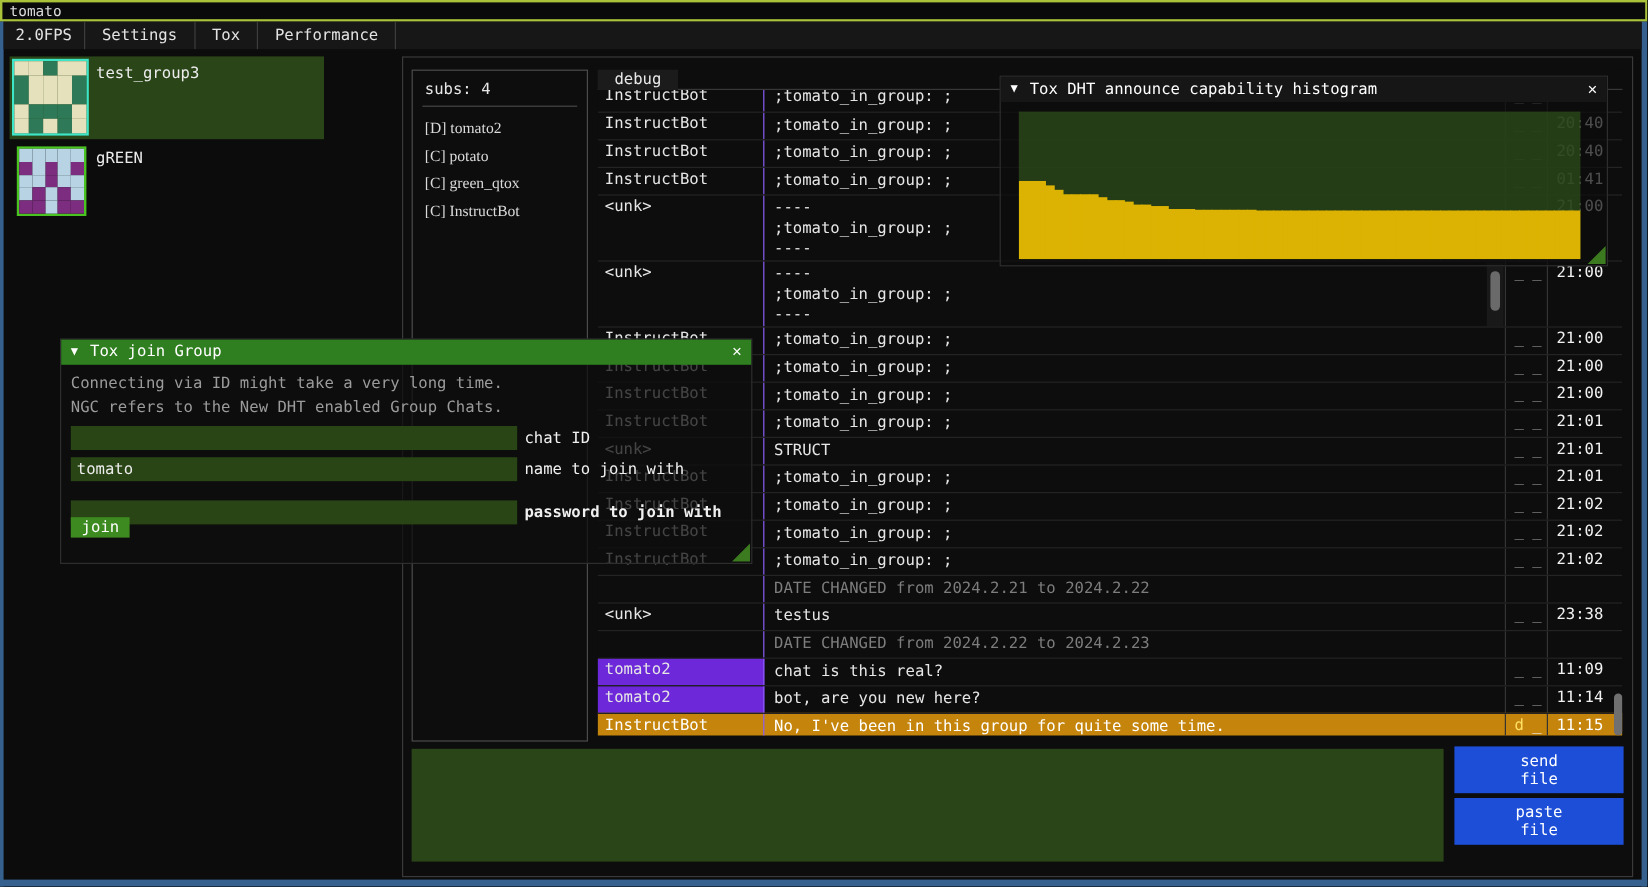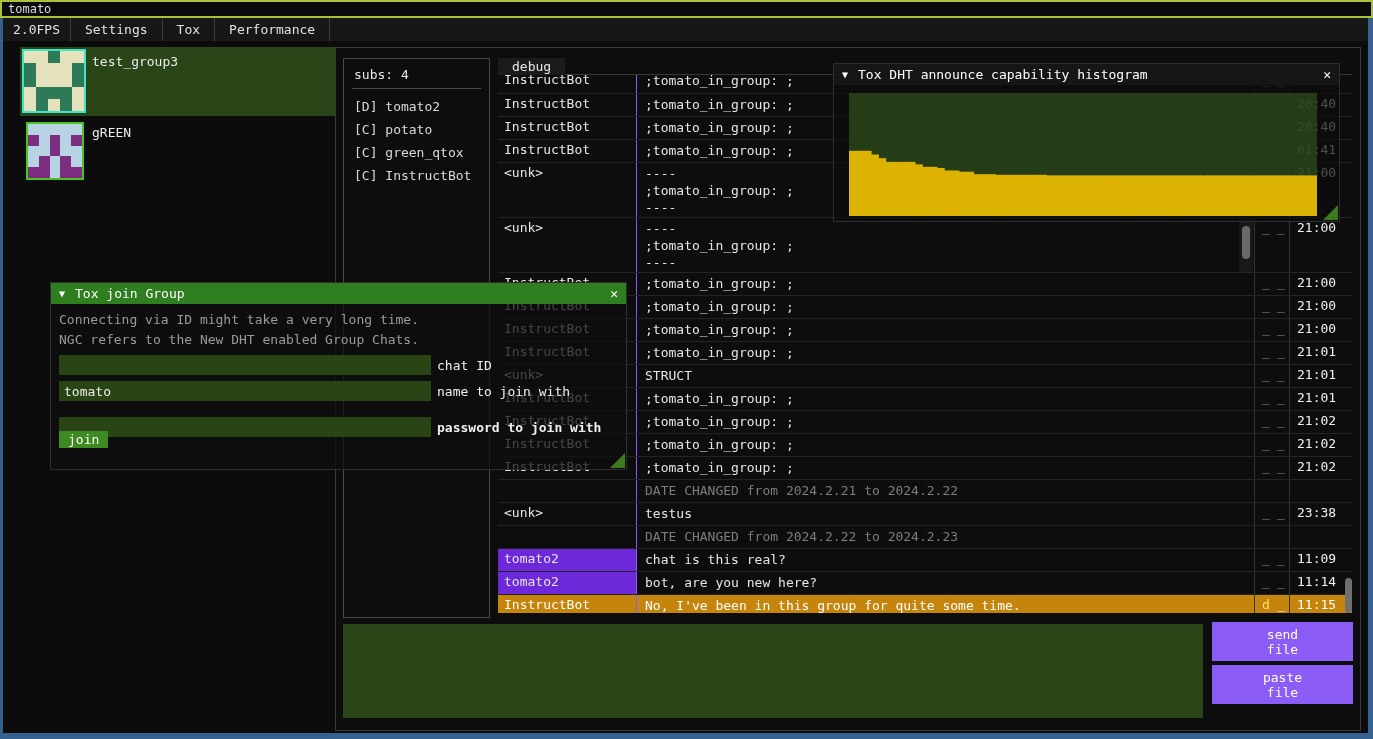--- a/index.html
+++ b/index.html
@@ -17,39 +17,39 @@
   .edge.right { right:0; top:18px; width:5px; bottom:0; }
   .edge.bottom{ left:0; right:0; bottom:0; height:6px; }
 
   
   .menubar { position:absolute; left:3px; top:18px; width:1365px; height:23px; background:#171717;
              display:flex; align-items:stretch; }
   .menu-item { display:flex; align-items:center; padding:0 14px; color:#e3e3e3; border-right:1px solid #3c3c3c; }
   .menu-item.fps { padding:0 10px; }
 
   
-  .group-row { position:absolute; left:8px; width:327px; display:flex;margin-left:12px; }
+  .group-row { position:absolute; left:8px; width:262px; display:flex; }
   .group-row.sel { background:#2a4517; }
   .avatar { display:grid; grid-template-columns:repeat(5,1fr); grid-template-rows:repeat(5,1fr); }
   .g1 { top:47px; height:69px; }
   .g1 .avatar { position:absolute; left:2px; top:2px; width:64px; height:64px; border:2px solid #3ee6c8; }
   .g2 { top:118px; height:62px; }
   .g2 .avatar { position:absolute; left:6px; top:4px; width:58px; height:58px; border:2px solid #49c421; }
   .group-label { position:absolute; left:72px; top:7px; color:#ececec; }
 
   
   .main-frame { position:absolute; left:335px; top:47px; width:1026px; height:684px;
                 border:1px solid #3a3a3a; background:#0d0d0d; }
 
   
   .members { position:absolute; left:343px; top:58px; width:147px; height:560px;
              border:1px solid #4b4b4b; background:#0d0d0d; padding:8px 0 0 10px; }
   .members-header { color:#e6e6e6; margin-bottom:6px; }
   .members-sep { height:1px; background:#474747; margin:0 8px 6px -2px; }
-  .member-item { list-style:none; line-height:23px; color:#dadada; white-space:nowrap; }
+  .member-item { list-style:none; line-height:23px; color:#dadada; white-space:nowrap;font-family:Liberation Serif, serif; }
 
   
   .chat { position:absolute; left:498px; top:58px; width:854px; height:555px; background:#0d0d0d; }
   .tabbar { height:17px; border-bottom:1px solid #383838; }
   .tab { display:inline-block; padding:1px 14px 0 14px; background:#1b1b1b; color:#e8e8e8; height:17px; }
   .rows { position:absolute; left:0; top:17px; right:0; bottom:0; overflow:hidden; }
   .crow { display:flex; border-top:1px solid #242424; height:23px; position:relative; }
   .crow:first-child { margin-top:-5px; border-top:none; }
   .crow.tall { height:55px; }
   .cell { overflow:hidden; }
@@ -64,21 +64,21 @@
   .crow.orange .c-name, .crow.orange .c-msg, .crow.orange .c-time { color:#fff; }
   .crow.orange .c-st span.d { color:#ffe066; }
   .crow.orange .c-st span { color:#ececec; }
   .cell-scrolltrack { position:absolute; left:741px; top:1px; width:14px; height:53px; background:#191919; }
   .cell-scrollthumb { position:absolute; left:3px; top:7px; width:8px; height:33px; background:#6a6a6a; border-radius:4px; }
   .main-scrollthumb { position:absolute; left:847px; top:503px; width:7px; height:35px; background:#707070; border-radius:4px; }
 
   
   .composer { position:absolute; left:343px; top:624px; width:860px; height:94px; background:#2a4517;
               border:none; outline:none; resize:none; color:#ececec; font:inherit; padding:4px 6px; }
-  .fbtn { position:absolute; left:1212px; width:141px; height:39px; background:#8b5cf6; color:#fff;
+  .fbtn { position:absolute; left:1212px; width:141px; height:39px; background:#1d4ed8; color:#fff;
           display:flex; flex-direction:column; align-items:center; justify-content:center; line-height:15px; }
   .fbtn.send { top:622px; } .fbtn.paste { top:665px; }
 
   
   .float { position:absolute; border:1px solid #2e2e2e; }
   .wtitle { height:21px; display:flex; align-items:center; padding:0 8px; color:#fff; }
   .warrow { font-size:10px; margin-right:10px; color:#fff; }
   .wclose { margin-left:auto; color:#fff; font-size:13px; cursor:default; }
   .wgrip { position:absolute; right:1px; bottom:1px; width:0; height:0;
            border-left:15px solid transparent; border-bottom:15px solid #3c7a1f; }

